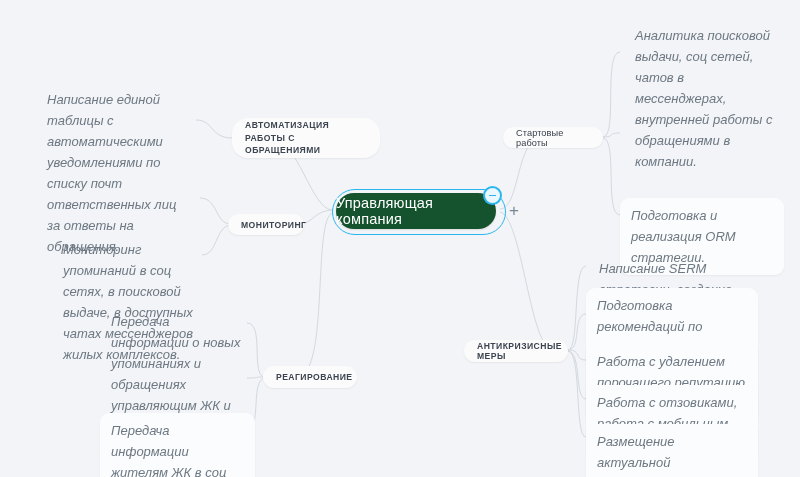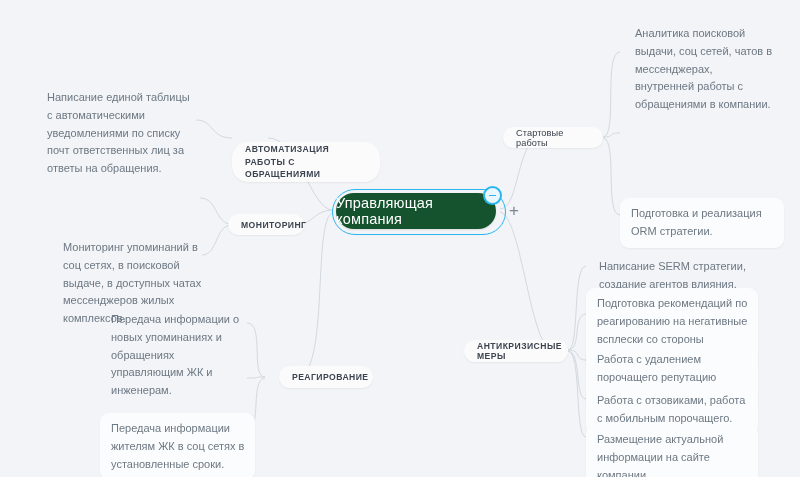--- a/index.html
+++ b/index.html
@@ -58,24 +58,25 @@
     padding:0 13px;
     box-shadow:0 1px 2px rgba(16,24,40,.06);
   }
   .branch.mixed{font-weight:normal;letter-spacing:.1px;font-size:9.2px;color:#39404a;}
 
   
   .leaf{
     background:#fbfcfd;
     border-radius:9px;
     color:#6d7883;
-    font-size:11px;
+    font-size:13px;
     line-height:1.62;
     padding:7px 10px 7px 11px;
     box-shadow:0 1px 2px rgba(16,24,40,.05);
+    font-style:italic;
   }
   .leaf.plain{background:transparent;box-shadow:none;}
 </style>
 </head>
 <body>
 
 <div id="canvas">
 
   <svg id="links" viewBox="0 0 800 477" xmlns="http://www.w3.org/2000/svg">
     <g fill="none" stroke="#d3d9e0" stroke-width="1">
@@ -107,29 +108,29 @@
       <path d="M568 351 C 582 352, 574 437, 586 437"></path>
     </g>
     <circle cx="231" cy="224.5" r="2.6" fill="#ffffff" stroke="#cfd6de" stroke-width="1"></circle>
   </svg>
 
   <div class="root-frame" style="left:332px;top:189px;width:172px;height:44px;"></div>
   <div class="node root" style="left:336px;top:193px;width:160px;height:36px;">Управляющая компания</div>
   <div class="root-handle" style="left:483px;top:186px;"></div>
   <div class="plus" style="left:509px;top:202px;">+</div>
 
-  <div class="node branch" style="left:232px;top:118px;width:148px;height:40px;line-height:1.5;margin-top:24px;">АВТОМАТИЗАЦИЯ РАБОТЫ С ОБРАЩЕНИЯМИ</div>
+  <div class="node branch" style="left:232px;top:118px;width:148px;height:40px;line-height:1.5;">АВТОМАТИЗАЦИЯ РАБОТЫ С ОБРАЩЕНИЯМИ</div>
 
   <div class="node leaf plain" style="left:36px;top:82px;width:166px;">Написание единой таблицы с автоматическими уведомлениями по списку почт ответственных лиц за ответы на обращения.</div>
 
   <div class="node branch" style="left:228px;top:214px;width:76px;height:21px;">МОНИТОРИНГ</div>
 
   <div class="node leaf plain" style="left:52px;top:232px;width:160px;">Мониторинг упоминаний в соц сетях, в поисковой выдаче, в доступных чатах мессенджеров жилых комплексов.</div>
 
-  <div class="node branch" style="left:279px;top:366px;width:94px;height:22px;">РЕАГИРОВАНИЕ</div>
+  <div class="node branch" style="left:263px;top:366px;width:94px;height:22px;">РЕАГИРОВАНИЕ</div>
 
   <div class="node leaf plain" style="left:100px;top:304px;width:155px;">Передача информации о новых упоминаниях и обращениях управляющим ЖК и инженерам.</div>
   <div class="node branch mixed" style="left:503px;top:127px;width:100px;height:21px;">Стартовые работы</div>
 
   <div class="node leaf" style="left:100px;top:413px;width:155px;">Передача информации жителям ЖК в соц сетях в установленные сроки.</div>
 
   <div class="node leaf plain" style="left:624px;top:18px;width:160px;">Аналитика поисковой выдачи, соц сетей, чатов в мессенджерах, внутренней работы с обращениями в компании.</div>
   <div class="node branch" style="left:464px;top:340px;width:104px;height:22px;">АНТИКРИЗИСНЫЕ МЕРЫ</div>
 
   <div class="node leaf" style="left:620px;top:198px;width:164px;">Подготовка и реализация ORM стратегии.</div>

